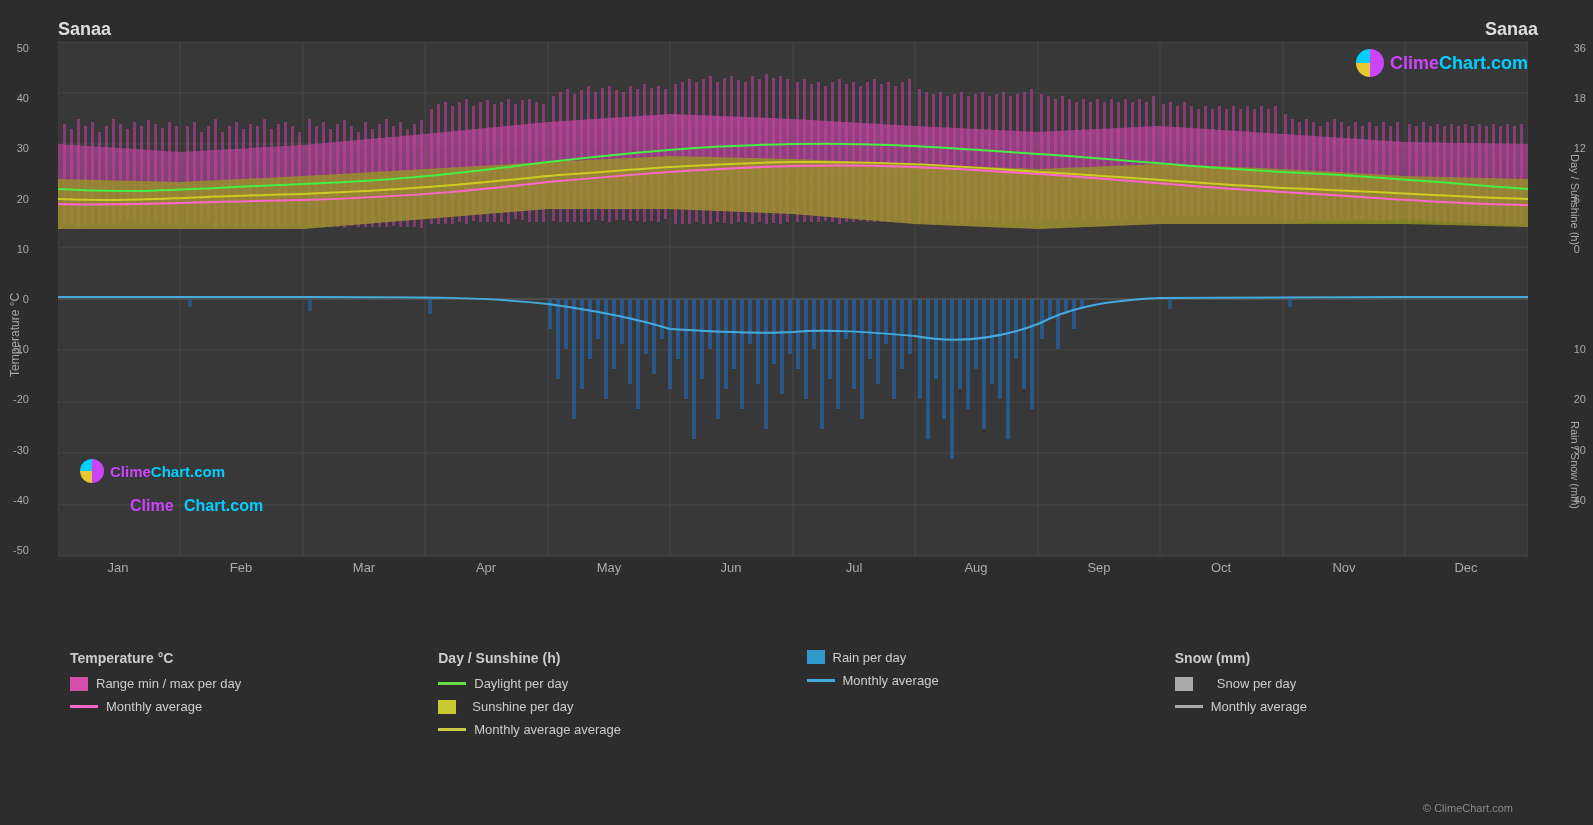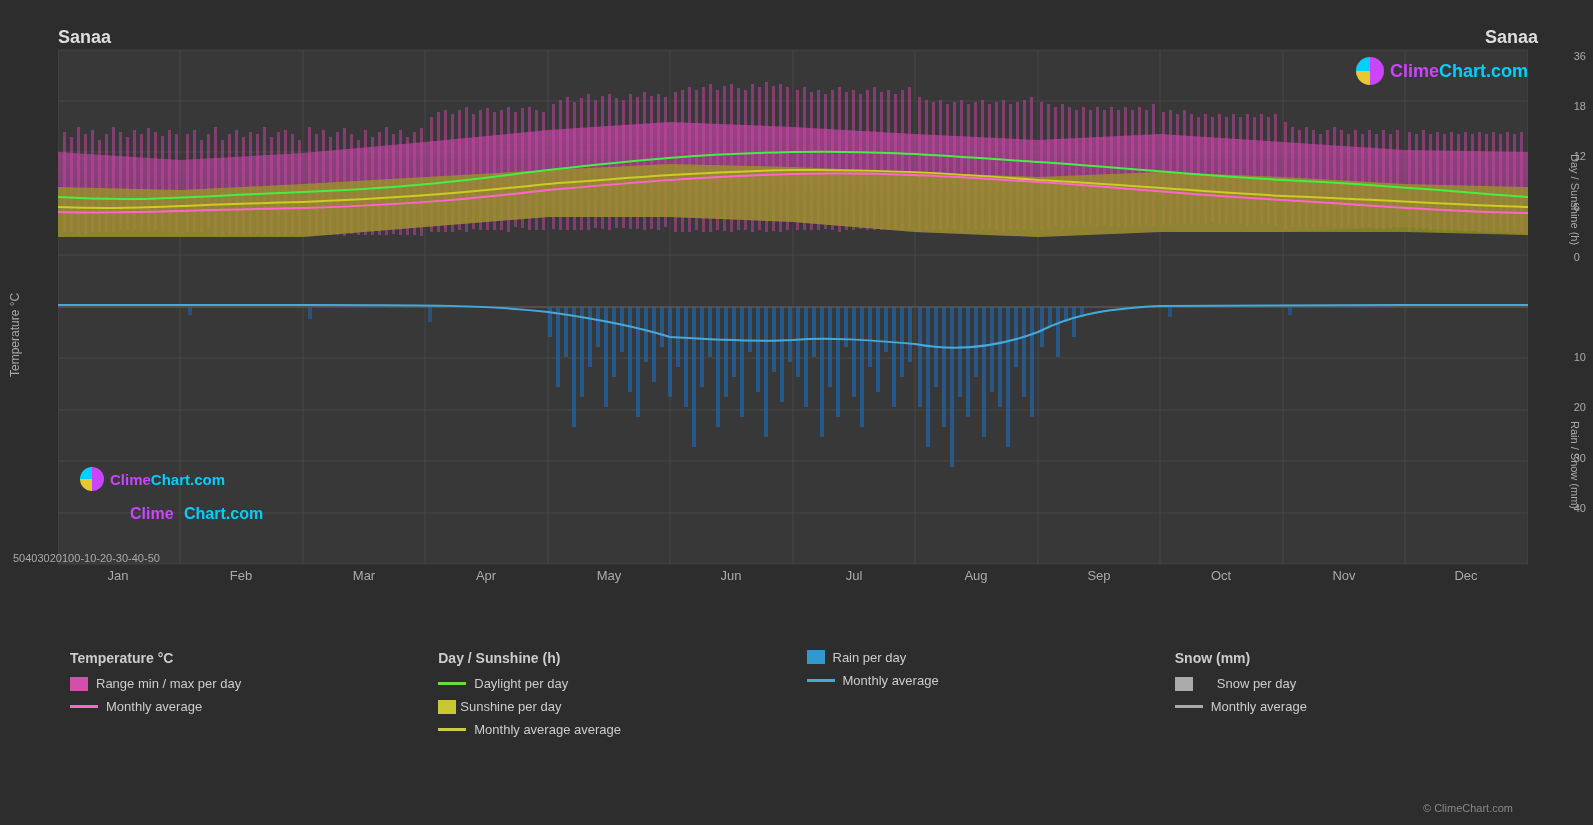--- a/index.html
+++ b/index.html
@@ -34,33 +34,33 @@
 <div class="page-container">
 
 
   <div style="position:relative; margin: 0 0 0 0; top: 10px;">
 
     <div style="position:absolute; left:8px; top:65px; writing-mode:vertical-rl; transform:rotate(180deg); font-size:12px; color:#aaa; height:520px; display:flex; align-items:center; justify-content:center; z-index:10;">Temperature °C</div>
 
     <div style="position:absolute; right:12px; top:65px; writing-mode:vertical-rl; font-size:11px; color:#aaa; height:250px; display:flex; align-items:center; justify-content:center; z-index:10;">Day / Sunshine (h)</div>
     <div style="position:absolute; right:12px; top:340px; writing-mode:vertical-rl; font-size:11px; color:#aaa; height:230px; display:flex; align-items:center; justify-content:center; z-index:10;">Rain / Snow (mm)</div>
 
-    <div style="position:relative; margin: 0 55px 0 58px; top:12px;">
+    <div style="position:relative; margin: 0 55px 0 58px; top:4px;">
 
       <div style="position:absolute; left:0; top:5px; font-size:18px; color:#ddd; font-weight:bold; z-index:20;">Sanaa</div>
       <div style="position:absolute; right:0; top:5px; font-size:18px; color:#ddd; font-weight:bold; z-index:20;">Sanaa</div>
 
       <div style="position:absolute; right:10px; top:35px; display:flex; align-items:center; gap:6px; z-index:20;">
         <div style="width:28px; height:28px; border-radius:50%; background:conic-gradient(#cc44ff 0deg 180deg, #e8c830 180deg 270deg, #00cfff 270deg 360deg);"></div>
         <span style="font-size:18px; font-weight:bold;">
           <span style="color:#cc44ff;">Clime</span><span style="color:#00cfff;">Chart.com</span>
         </span>
       </div>
 
-      <div style="position:absolute; left:-45px; top:28px; bottom:28px; display:flex; flex-direction:row; justify-content:space-between; align-items:flex-end; font-size:11px; color:#aaa; z-index:10;">
+      <div style="position:absolute; left:-45px; top:28px; bottom:28px; display:flex; flex-direction:column; justify-content:space-between; align-items:flex-end; font-size:11px; color:#aaa; z-index:10;">
         <span>50</span>
           <span>40</span>
           <span>30</span>
           <span>20</span>
           <span>10</span>
           <span>0</span>
         <span>-10</span>
           <span>-20</span>
           <span>-30</span>
           <span>-40</span>
@@ -507,21 +507,21 @@
         <span style="font-size:13px; color:#ccc;">Monthly average</span>
       </div>
     </div>
 
     <div style="padding:5px 10px;">
       <div style="font-size:14px; color:#ccc; font-weight:bold; margin-bottom:10px;">Day / Sunshine (h)</div>
       <div style="display:flex; align-items:center; gap:8px; margin-bottom:8px;">
         <div style="width:28px; height:3px; background:#66dd44; flex-shrink:0;"></div>
         <span style="font-size:13px; color:#ccc;">Daylight per day</span>
       </div>
-      <div style="display:flex; align-items:center; gap:4px; margin-bottom:8px;">
+      <div style="display:flex; align-items:center; gap:16px; margin-bottom:8px;">
         <div style="width:18px; height:14px; background:#c8c830; flex-shrink:0;"></div>
         <span style="font-size:13px; color:#ccc;">Sunshine per day</span>
       </div>
       <div style="display:flex; align-items:center; gap:8px;">
         <div style="width:28px; height:3px; background:#cccc44; flex-shrink:0;"></div>
         <span style="font-size:13px; color:#ccc;">Monthly average average</span>
       </div>
     </div>
 
     <div style="padding:5px 10px;">

